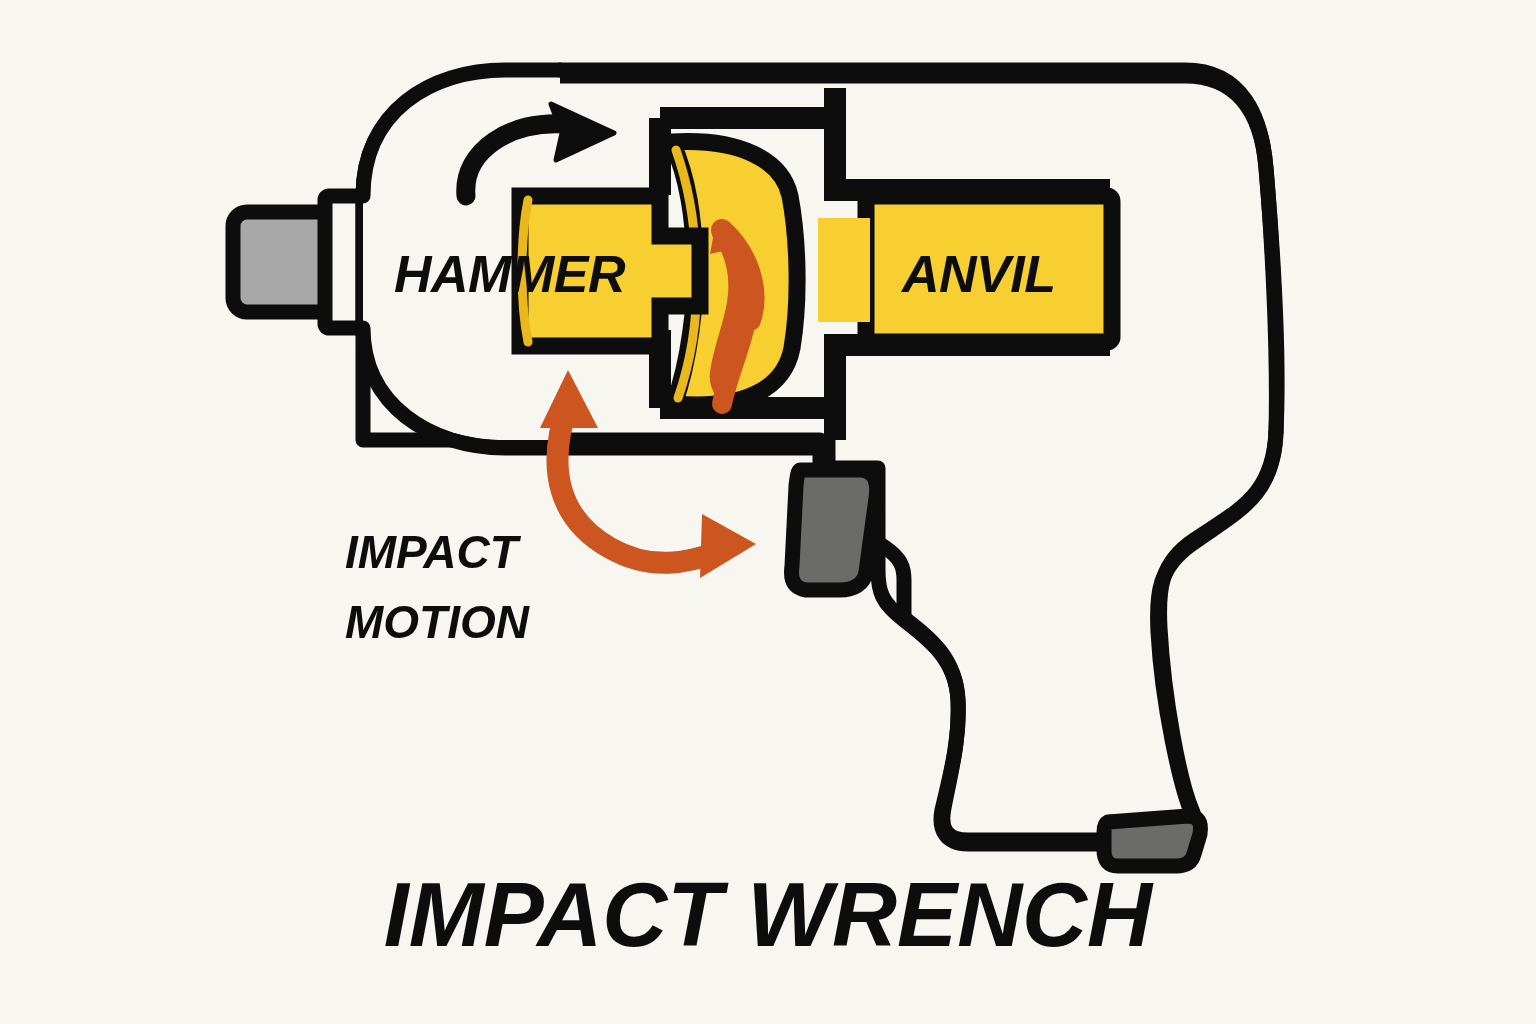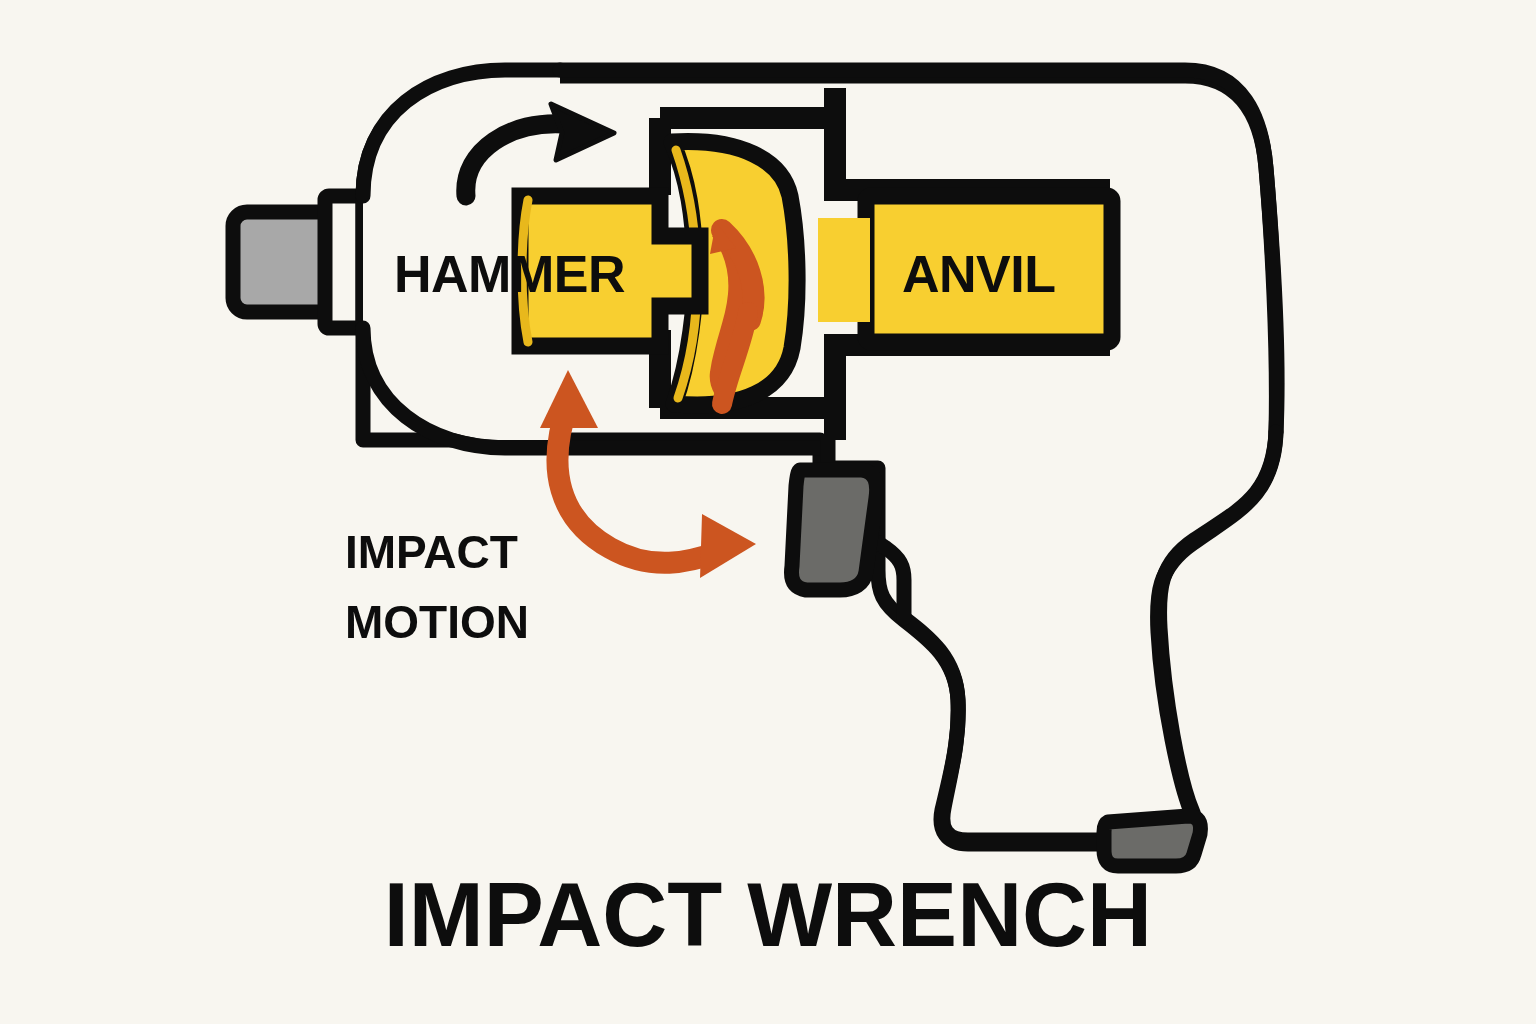--- a/index.html
+++ b/index.html
@@ -11,20 +11,21 @@
     width: 1536px;
     height: 1024px;
     overflow: hidden;
     font-family: "Liberation Sans", sans-serif;
   }
   #stage {
     position: relative;
     width: 1215px;
     height: 1024px;
     background: #f8f6f0;
+    font-style: italic;
   }
   #diagram-svg {
     position: absolute;
     left: 0;
     top: 0;
     width: 1536px;
     height: 1024px;
     display: block;
   }
   .lbl {

